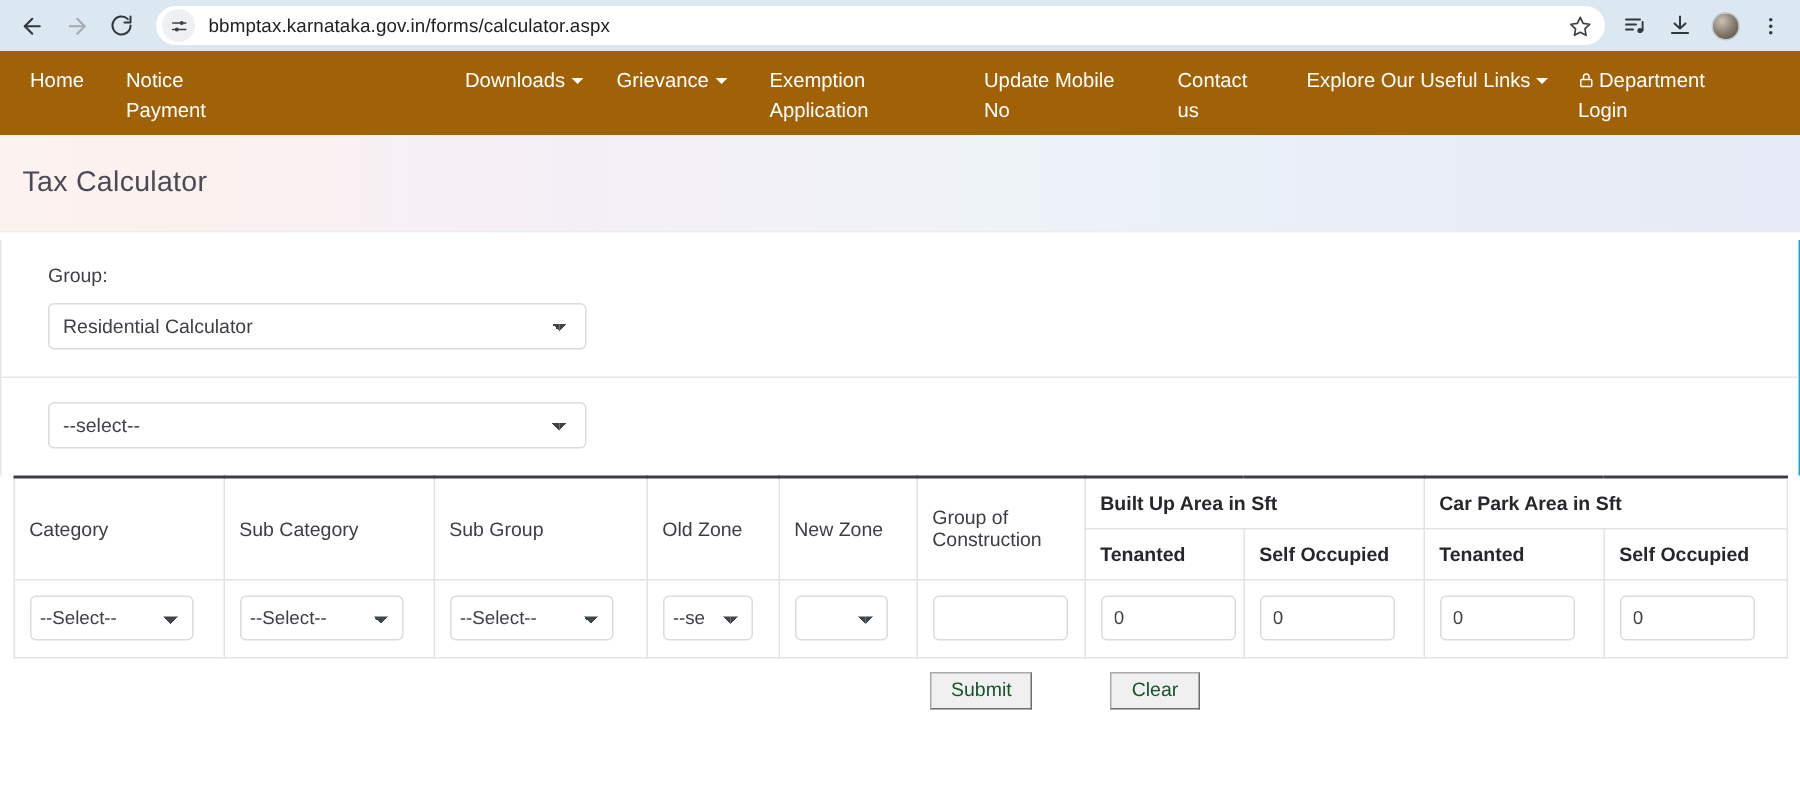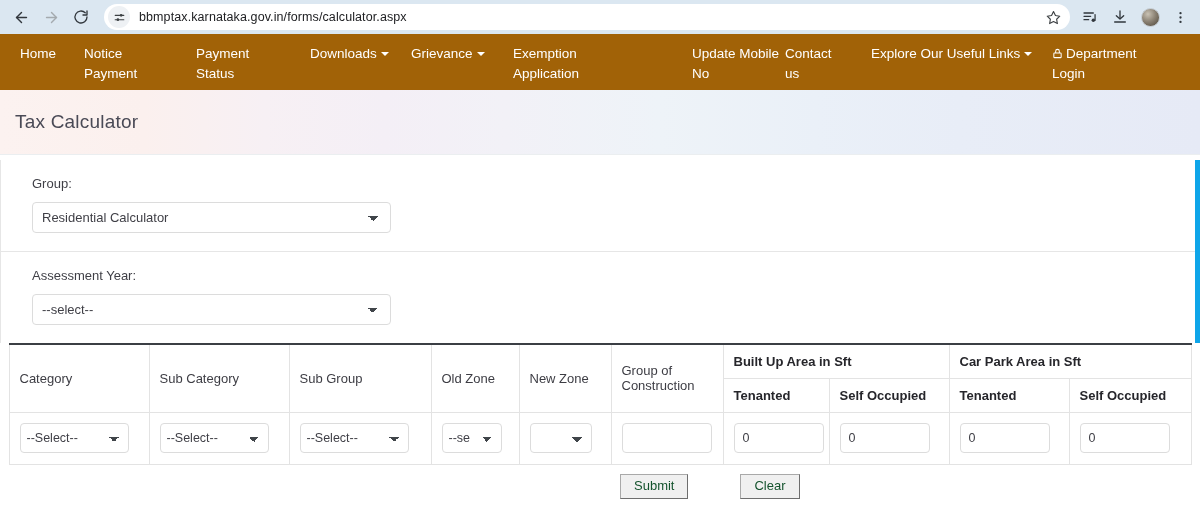--- a/index.html
+++ b/index.html
@@ -126,21 +126,21 @@
   .title-band h1 {
     font-size: 19px;
     font-weight: 400;
     color: #4a4a56;
     letter-spacing: 0.2px;
   }
 
   
   .panel {
     border-left: 1px solid #e6e6e6;
-    border-right: 5px solid #0ea5e9;
+    border-right: 1px solid #0ea5e9;
     margin: 5px 0 0 0;
   }
   .panel-row {
     padding: 16px 0 18px 31px;
     border-bottom: 1px solid #e6e6e6;
   }
   .panel-row:last-child { border-bottom: none; }
   .field-label {
     font-size: 13px;
     color: #3f3f46;
@@ -322,46 +322,44 @@
           <circle cx="12" cy="12" r="1.85"></circle>
           <circle cx="12" cy="19" r="1.85"></circle>
       </svg>
     </div>
   </div>
 </div>
 
 <nav class="site-nav" id="site-nav">
     <a class="nav-item" style="left: 20px; width: 60px;"><span>Home</span></a>
     <a class="nav-item" style="left: 84px; width: 90px;"><span>Notice Payment</span></a>
-    <a class="nav-item" style="left: 196px; width: 95px;"><span>Payment Status</span></a>
     <a class="nav-item" style="left: 310px; width: 90px;"><span>Downloads</span><span class="caret"></span></a>
     <a class="nav-item" style="left: 411px; width: 85px;"><span>Grievance</span><span class="caret"></span></a>
     <a class="nav-item" style="left: 513px; width: 100px;"><span>Exemption Application</span></a>
-    <a class="nav-item" style="left: 656px; width: 100px; margin-left: 36px;"><span>Update Mobile No</span></a>
+    <a class="nav-item" style="left: 656px; width: 100px;"><span>Update Mobile No</span></a>
     <a class="nav-item" style="left: 785px; width: 60px;"><span>Contact us</span></a>
     <a class="nav-item" style="left: 871px; width: 165px;"><span>Explore Our Useful Links</span><span class="caret"></span></a>
     <a class="nav-item" style="left: 1052px; width: 105px;"><svg class="lock-ico" width="11" height="11" viewBox="0 0 24 24" fill="none" stroke="#ffffff" stroke-width="2.2">
         <rect x="4" y="11" width="16" height="10" rx="1.5"></rect>
         <path d="M8 11V7a4 4 0 0 1 8 0v4"></path>
       </svg><span>Department Login</span></a>
   </nav>
 
 <div class="title-band">
   <h1>Tax Calculator</h1>
 </div>
 
 <div class="panel">
 
   <div class="panel-row">
     <label class="field-label">Group:</label>
     <select class="wide-select" id="group-select"><option value="Residential Calculator">Residential Calculator</option></select>
   </div>
 
   <div class="panel-row">
-    <label class="field-label">Assessment Year:</label>
     <select class="wide-select" id="ay-select"><option value="--select--">--select--</option></select>
   </div>
 
 </div>
 
 <table class="calc-table">
   <colgroup>
     <col style="width:140px">
       <col style="width:140px">
       <col style="width:142px">

